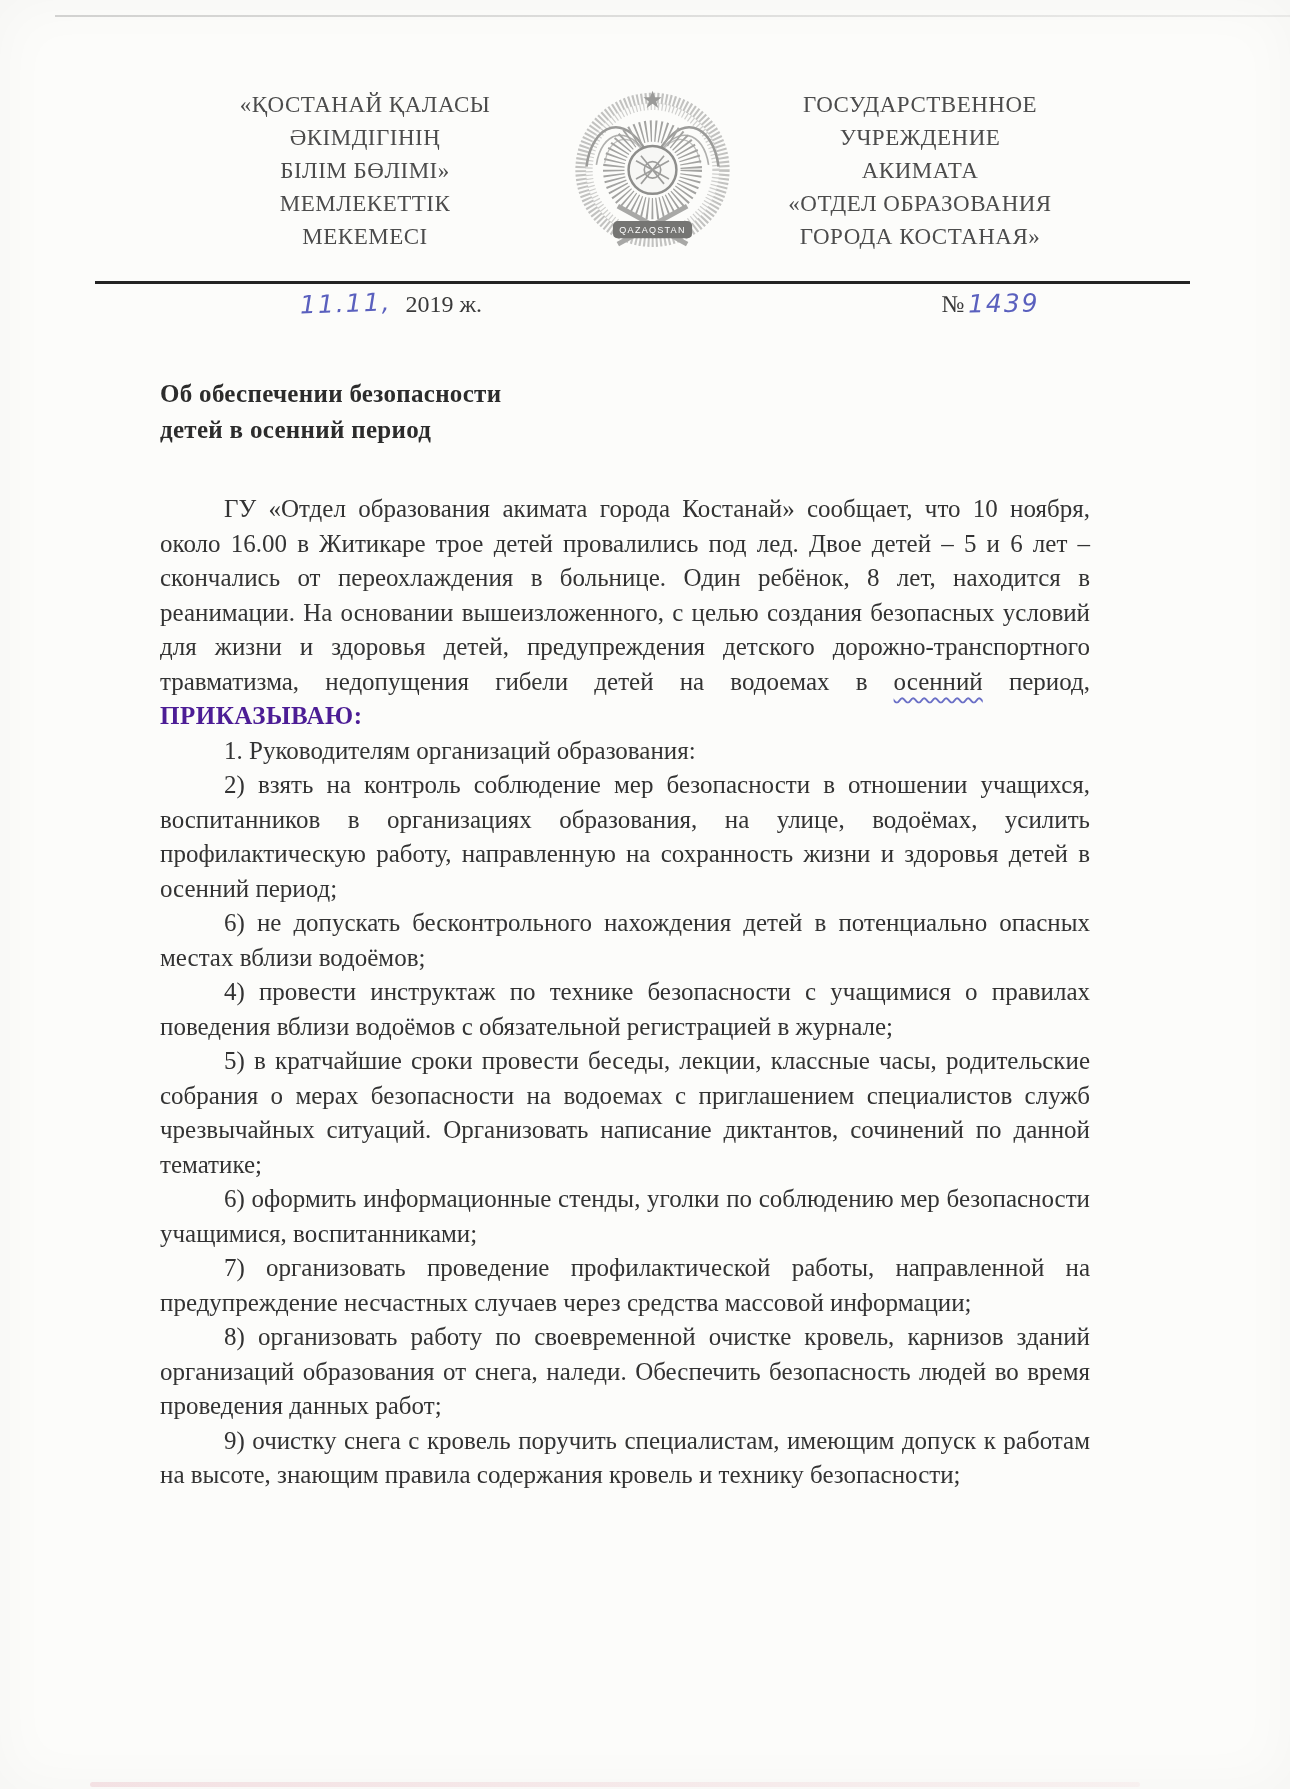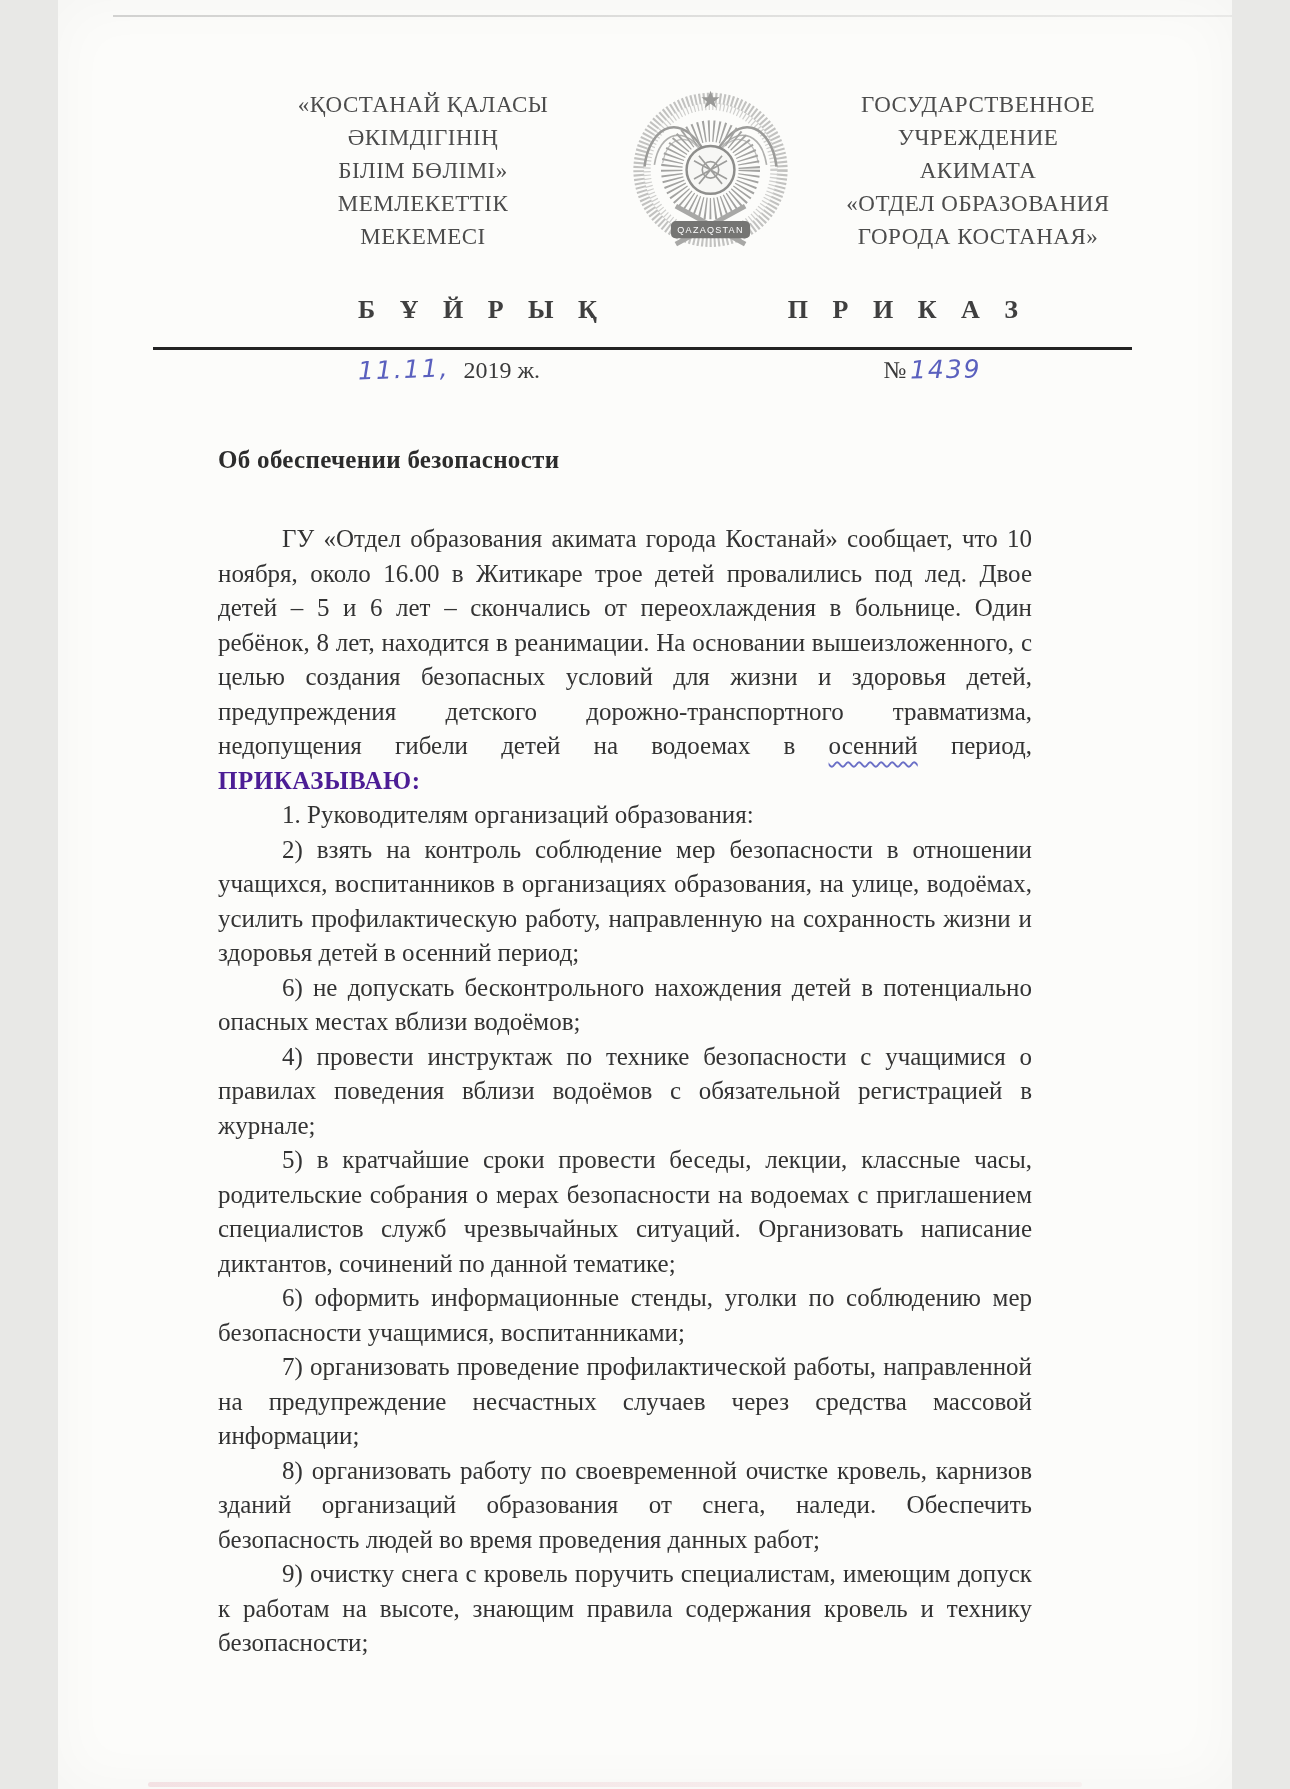--- a/index.html
+++ b/index.html
@@ -1,18 +1,18 @@
 <!DOCTYPE html>
 <html><head>
 <meta charset="utf-8">
 <style>
   html,body { margin:0; padding:0; background:#e8e8e6; }
   .page {
     position:relative;
-    width:1174px; height:1789px;
+    width:1290px; height:1789px;
     margin:0 auto;
     background:#fcfcfa;
     font-family:"Liberation Serif", serif;
     color:#3a3a3a;
     overflow:hidden;
     box-shadow:inset 0 0 60px rgba(0,0,0,0.03);
   }
   
   .scan-edge-top {
     position:absolute; top:15px; left:55px; right:0;
@@ -122,38 +122,35 @@
 
     <div class="org-block org-right">
       <div>ГОСУДАРСТВЕННОЕ</div>
       <div>УЧРЕЖДЕНИЕ</div>
       <div>АКИМАТА</div>
       <div>«ОТДЕЛ ОБРАЗОВАНИЯ</div>
       <div>ГОРОДА КОСТАНАЯ»</div>
     </div>
   </header>
 
-  <div class="order-row">
-    <div class="order-kk">Б Ұ Й Р Ы Қ</div>
-    <div class="order-ru">П Р И К А З</div>
-  </div>
 
   <hr class="rule">
 
   <div class="meta-row">
     <div class="meta-date">
       <span class="pen">11.11,</span><span>2019 ж.</span>
     </div>
     <div class="meta-num">
       <span>№</span><span class="pen">1439</span>
     </div>
   </div>
 
   <div class="doc-title">
     <div>Об обеспечении безопасности</div>
+    <div>детей в осенний период</div>
   </div>
 
   <div class="doc-body">
     <p class="para"><span>ГУ «Отдел образования акимата города Костанай» сообщает, что 10 ноября, около 16.00 в Житикаре трое детей провалились под лед. Двое детей – 5 и 6 лет – скончались от переохлаждения в больнице. Один ребёнок, 8 лет, находится в реанимации. На основании вышеизложенного, с целью создания безопасных условий для жизни и здоровья детей, предупреждения детского дорожно-транспортного травматизма, недопущения гибели детей на водоемах в </span><span class="pen-wavy">осенний</span><span> период, </span><span class="intro-bold">ПРИКАЗЫВАЮ:</span></p>
     <p class="para">1. Руководителям организаций образования:</p>
     <p class="para">2) взять на контроль соблюдение мер безопасности в отношении учащихся, воспитанников в организациях образования, на улице, водоёмах, усилить профилактическую работу, направленную на сохранность жизни и здоровья детей в осенний период;</p>
     <p class="para">6) не допускать бесконтрольного нахождения детей в потенциально опасных местах вблизи водоёмов;</p>
     <p class="para">4) провести инструктаж по технике безопасности с учащимися о правилах поведения вблизи водоёмов с обязательной регистрацией в журнале;</p>
     <p class="para">5) в кратчайшие сроки провести беседы, лекции, классные часы, родительские собрания о мерах безопасности на водоемах с приглашением специалистов служб чрезвычайных ситуаций. Организовать написание диктантов, сочинений по данной тематике;</p>
     <p class="para">6) оформить информационные стенды, уголки по соблюдению мер безопасности учащимися, воспитанниками;</p>

